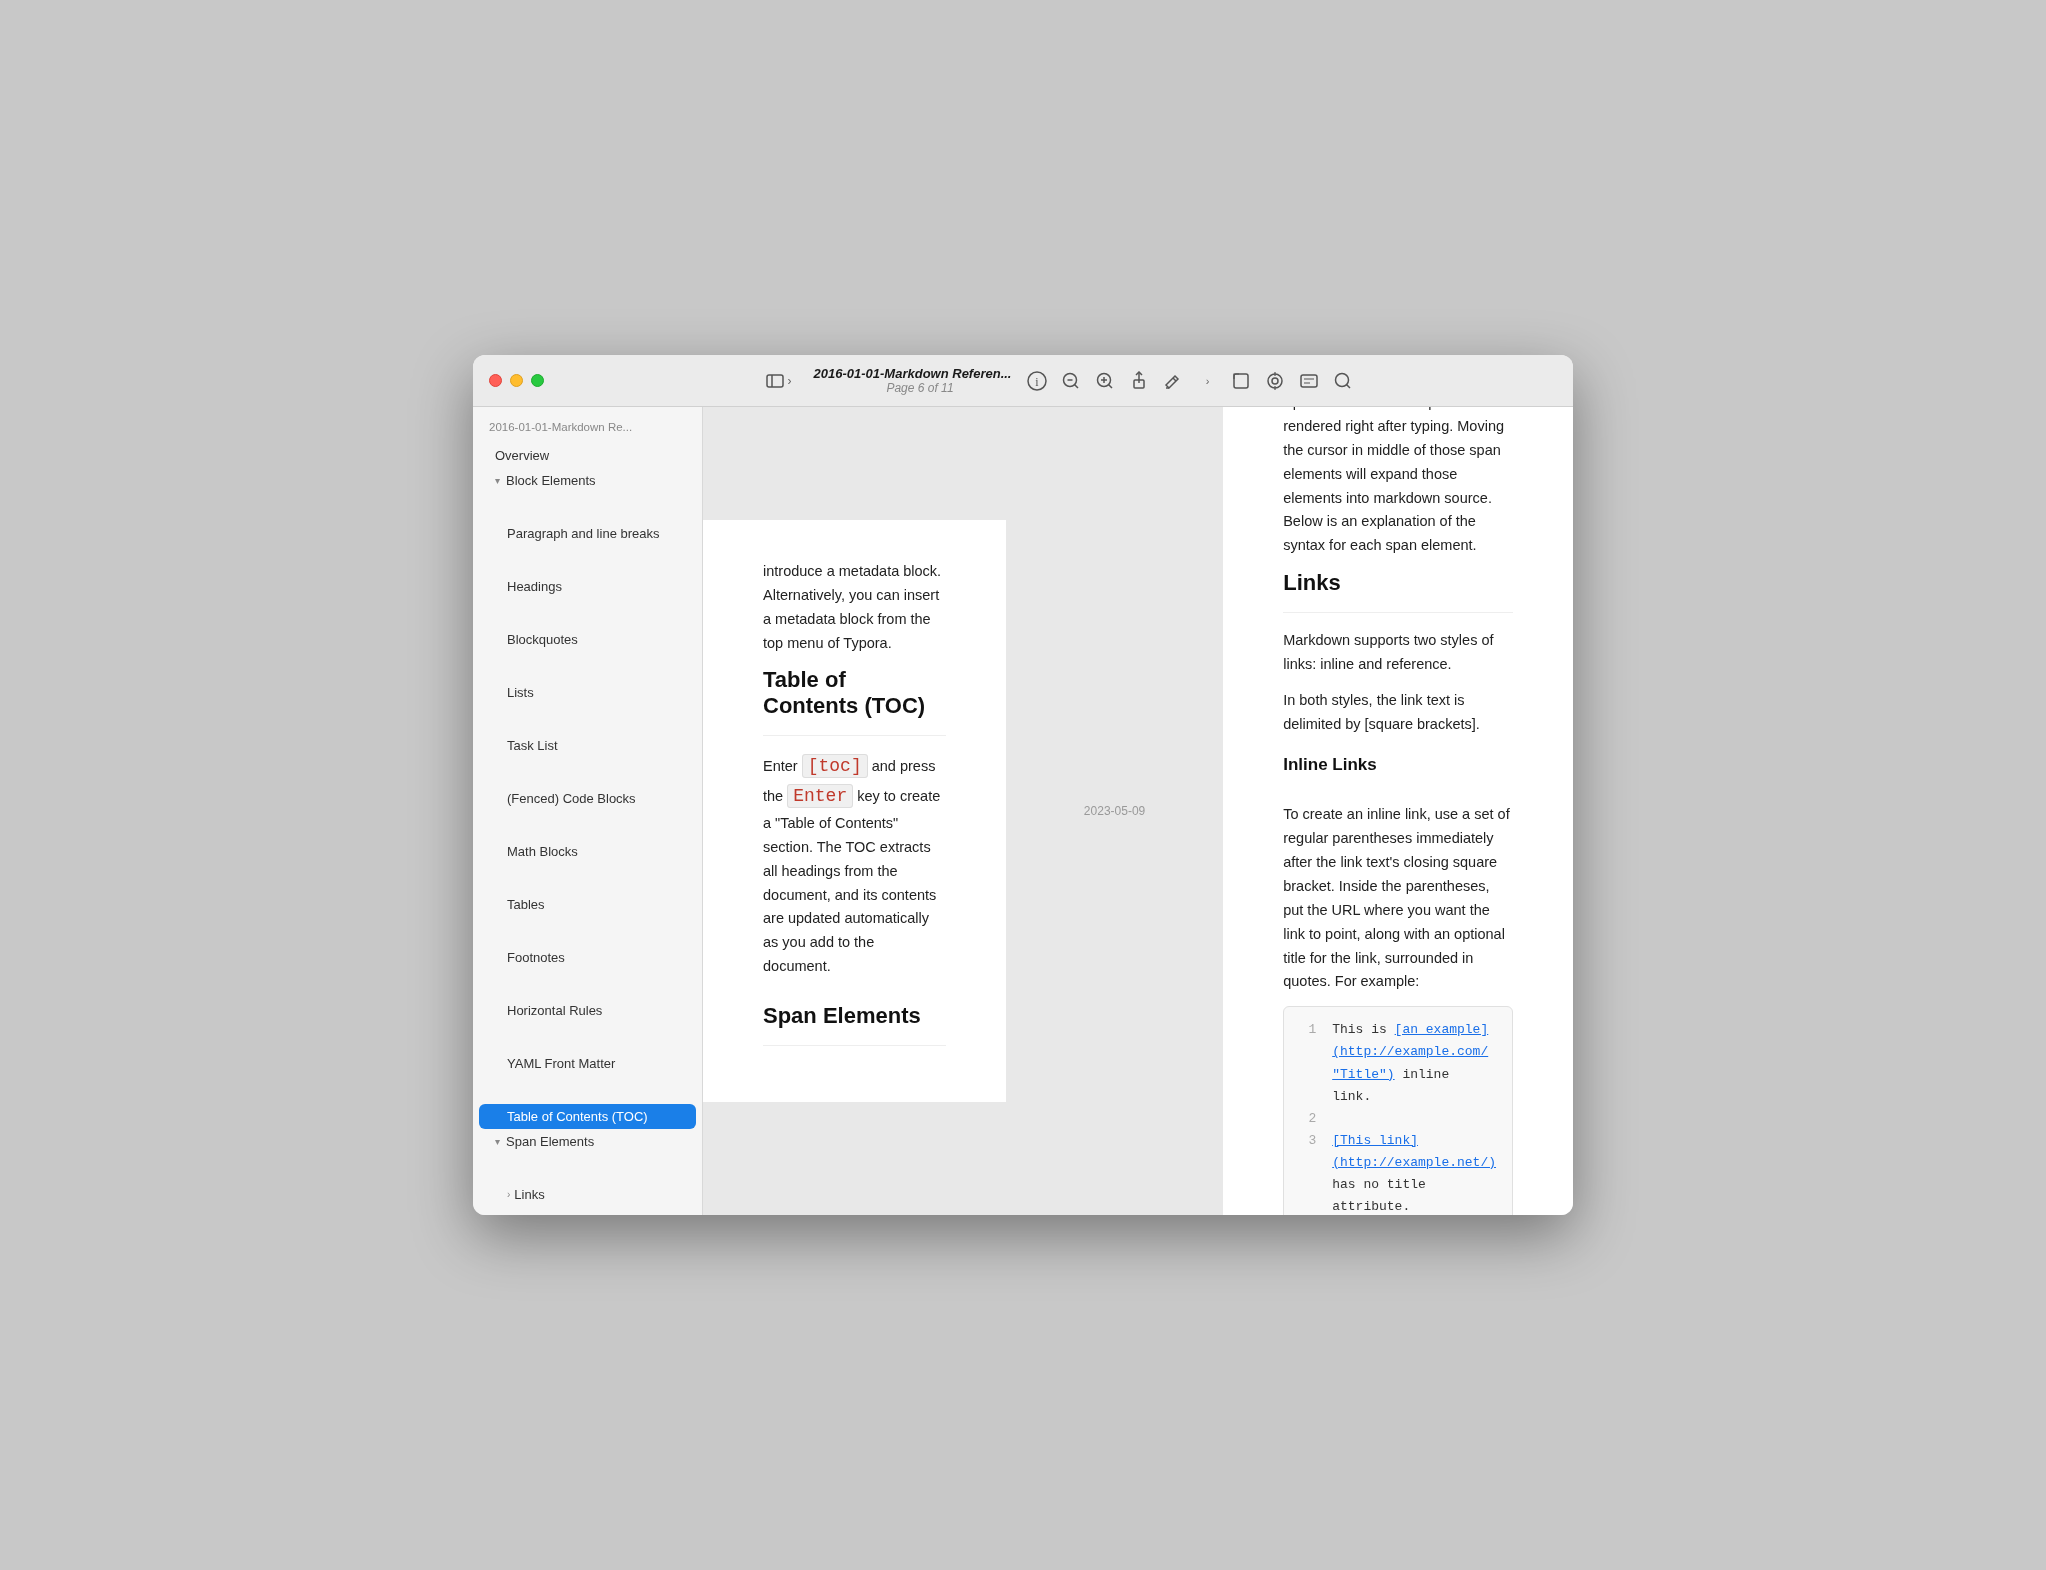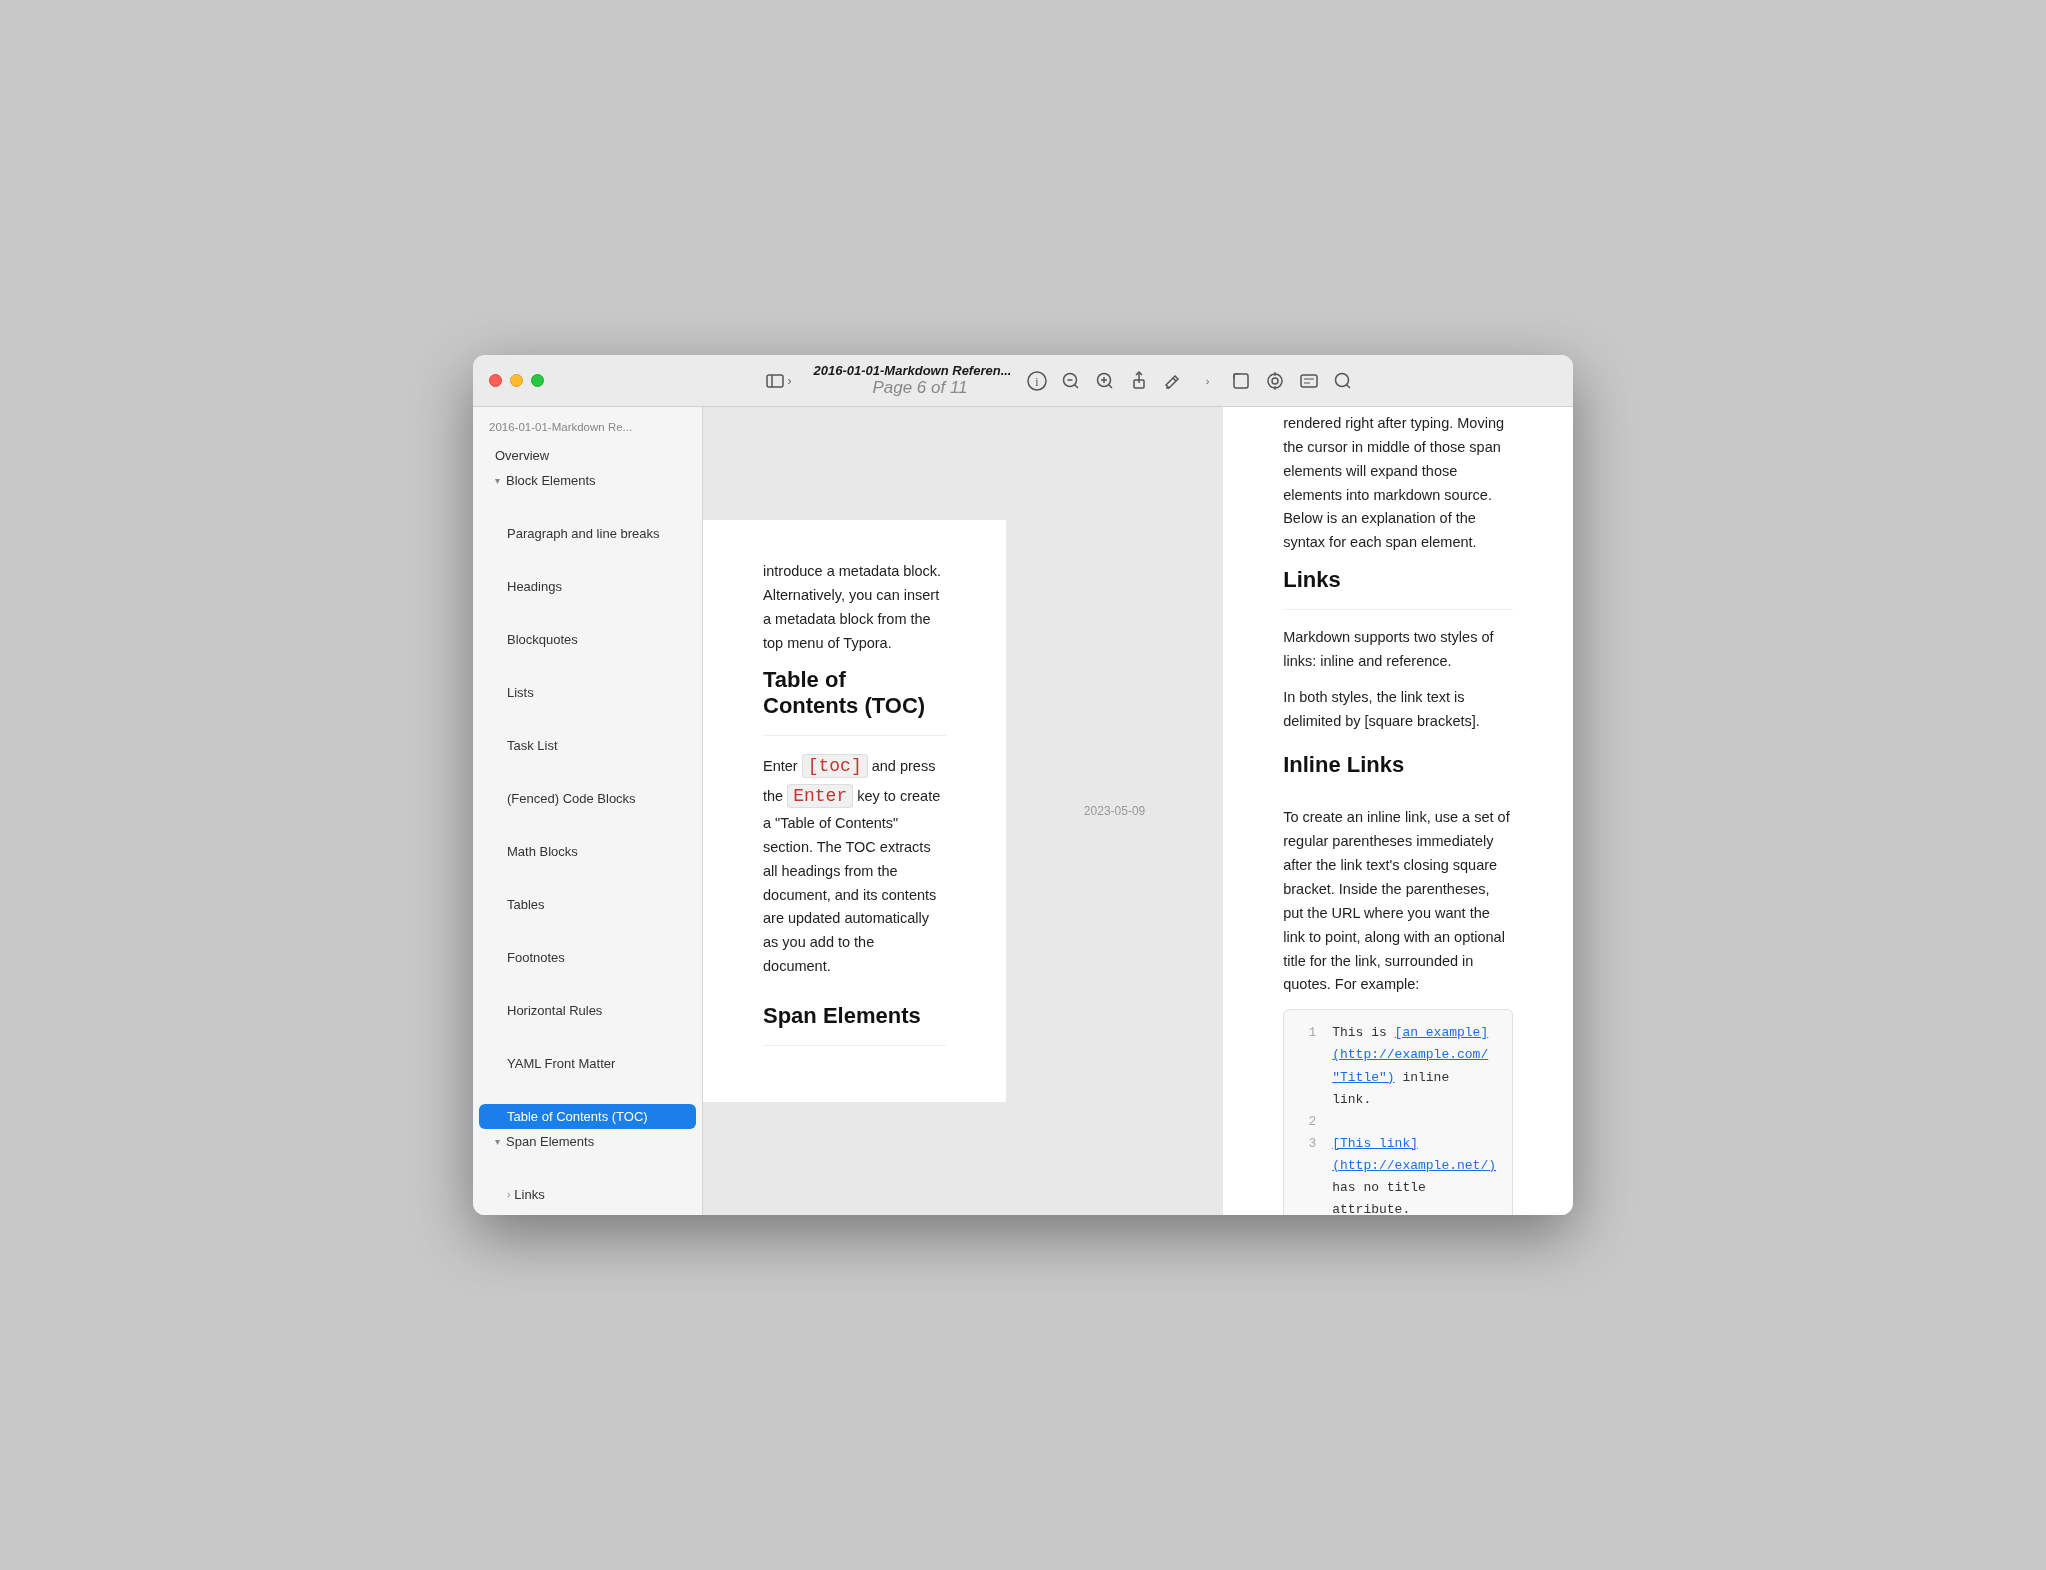--- a/index.html
+++ b/index.html
@@ -68,21 +68,21 @@
       flex-direction: column;
       align-items: center;
       font-style: italic;
     }
     .titlebar-filename {
       font-size: 13px;
       font-weight: 600;
       color: #1a1a1a;
     }
     .titlebar-page {
-      font-size: 17px;
+      font-size: 12px;
       color: #888;
       padding-left: 15px;
     }
     .titlebar-actions {
       display: flex;
       align-items: center;
       gap: 14px;
     }
     .tb-icon {
       width: 20px;
@@ -193,21 +193,21 @@
       min-height: 500px;
     }
     h2.doc-h2 {
       font-size: 22px;
       font-weight: 700;
       color: #111;
       margin-bottom: 12px;
       margin-top: 0;
     }
     h3.doc-h3 {
-      font-size: 22px;
+      font-size: 17px;
       font-weight: 700;
       color: #111;
       margin-bottom: 28px;
       margin-top: 18px;
     }
     .doc-p {
       font-size: 14.5px;
       color: #222;
       line-height: 1.65;
       margin-bottom: 12px;

